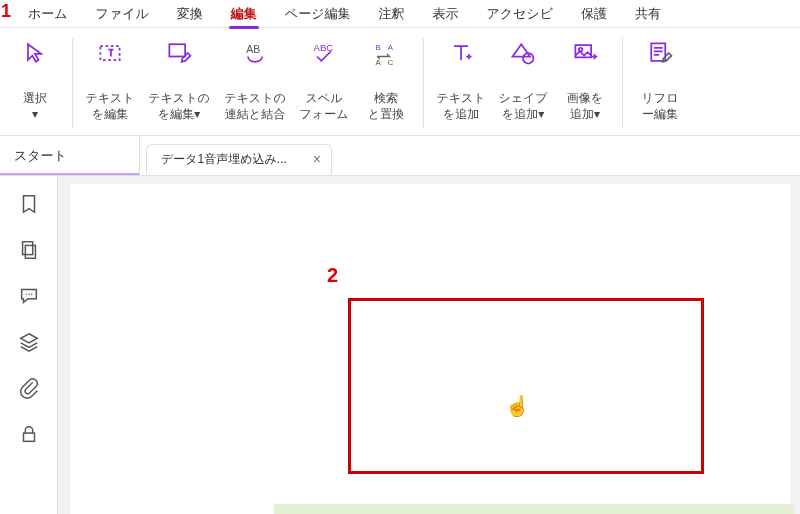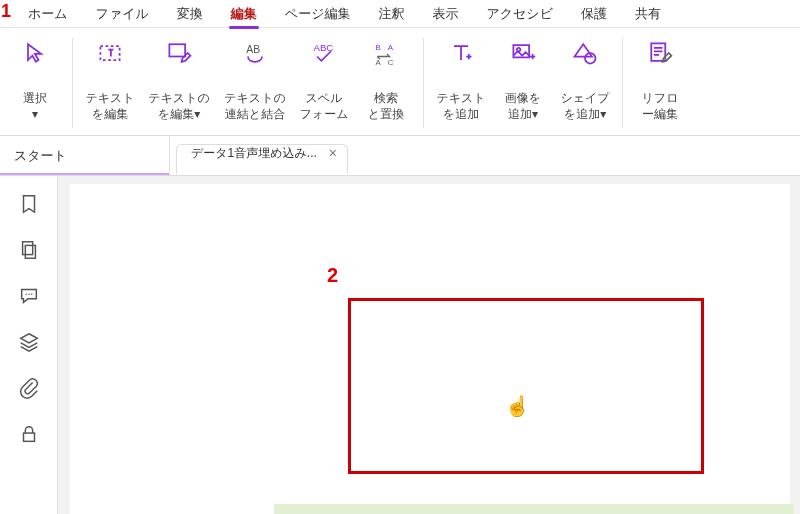--- a/index.html
+++ b/index.html
@@ -87,42 +87,42 @@
   }
   
   .tabsrow {
     display: flex;
     align-items: center;
     height: 40px;
     border-bottom: 1px solid #ddd;
     background: #fff;
   }
   .starttab {
-    width: 170px;
+    width: 140px;
     height: 100%;
     display: flex;
     align-items: center;
     padding-left: 14px;
     font-size: 13px;
     border-right: 1px solid #ddd;
     box-shadow: 0 -2px 0 #c9a0ff inset;
   }
   .doctab {
     height: 30px;
     display: flex;
-    align-items: flex-start;
+    align-items: center;
     padding: 0 6px 0 14px;
     margin-left: 6px;
     margin-top: 6px;
     border: 1px solid #ddd;
     border-bottom: none;
     border-radius: 6px 6px 0 0;
     background: #fff;
     font-size: 12px;
-    gap: 8px;
+    gap: 22px;
   }
   .doctab .close {
     font-size: 14px;
     color: #777;
     padding: 0 4px;
   }
   
   .workarea {
     position: absolute;
     top: 176px; left: 0; right: 0; bottom: 0;
@@ -290,39 +290,39 @@
         <path d="M22 20 h6 M25 17 v6"></path>
       </svg>
     </div>
     <div class="lbl">テキスト
 を追加</div>
   </div>
 
   <div class="tool">
     <div class="icon">
       <svg viewBox="0 0 32 32" fill="none" class="purple" stroke-width="2">
+        <polygon points="14,6 24,20 4,20"></polygon>
+        <circle cx="22" cy="22" r="6"></circle>
+      </svg>
+    </div>
+    <div class="lbl">シェイプ
+を追加▾</div>
+  </div>
+
+  <div class="tool">
+    <div class="icon">
+      <svg viewBox="0 0 32 32" fill="none" class="purple" stroke-width="2">
         <rect x="5" y="7" width="18" height="14"></rect>
         <circle cx="11" cy="12" r="2"></circle>
         <path d="M5 19 l5 -5 l5 5 l4 -4 l4 4"></path>
         <path d="M24 20 h6 M27 17 v6"></path>
       </svg>
     </div>
     <div class="lbl">画像を
 追加▾</div>
-  </div>
-
-  <div class="tool">
-    <div class="icon">
-      <svg viewBox="0 0 32 32" fill="none" class="purple" stroke-width="2">
-        <polygon points="14,6 24,20 4,20"></polygon>
-        <circle cx="22" cy="22" r="6"></circle>
-      </svg>
-    </div>
-    <div class="lbl">シェイプ
-を追加▾</div>
   </div>
 
   <div class="vsep"></div>
 
   <div class="tool">
     <div class="icon">
       <svg viewBox="0 0 32 32" fill="none" class="purple" stroke-width="2">
         <rect x="6" y="5" width="16" height="20"></rect>
         <path d="M9 10 h10 M9 14 h10 M9 18 h6"></path>
         <path d="M20 22 l6 -6 l3 3 l-6 6 l-4 1 z" class="gray"></path>

